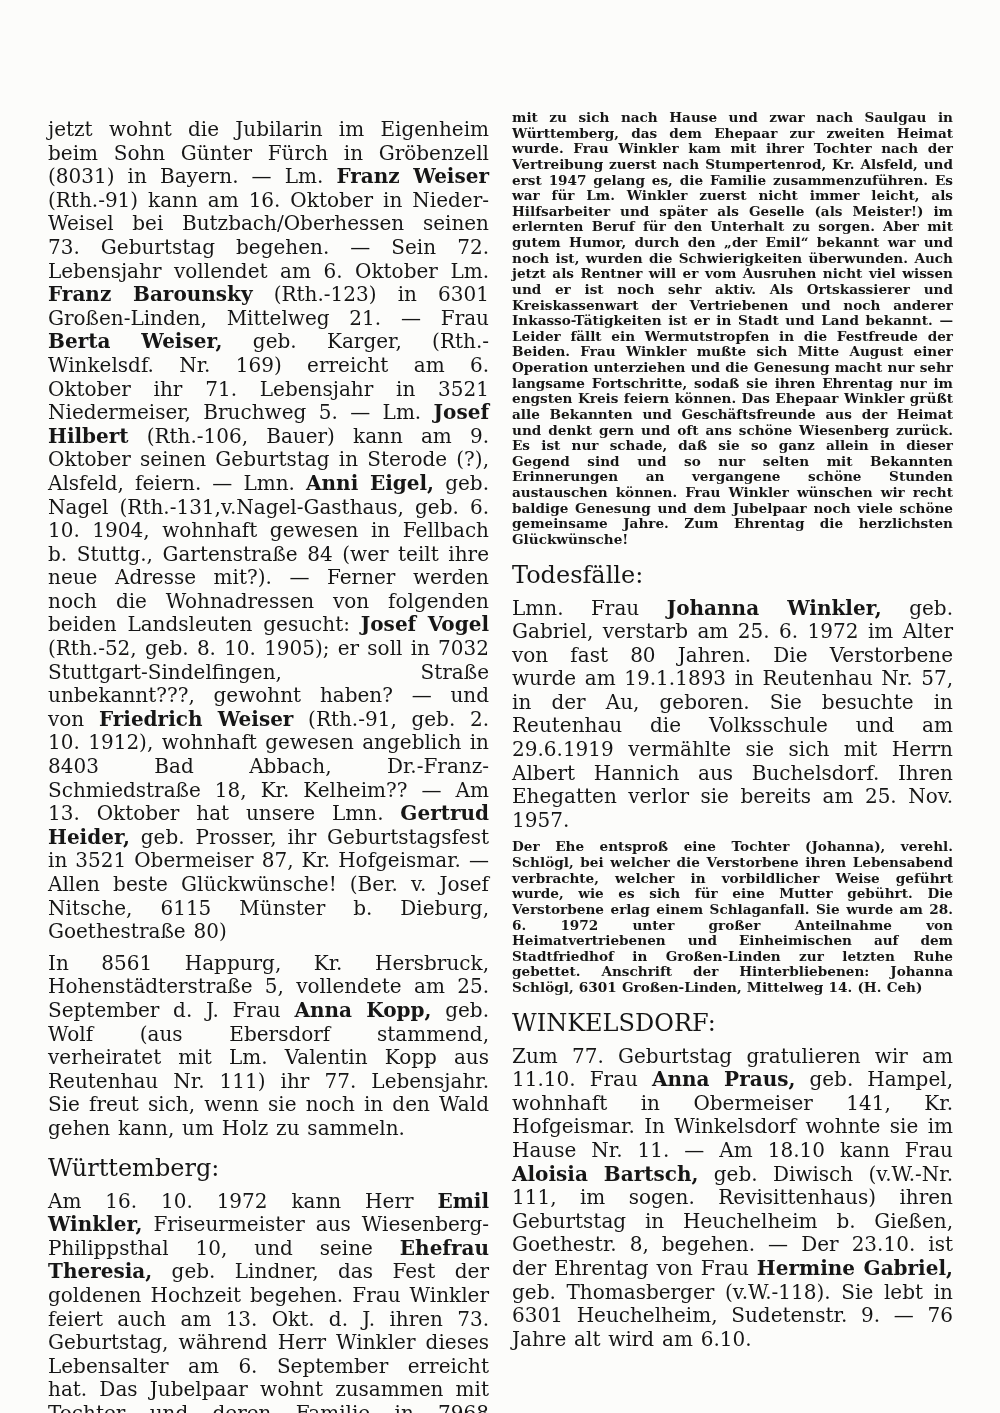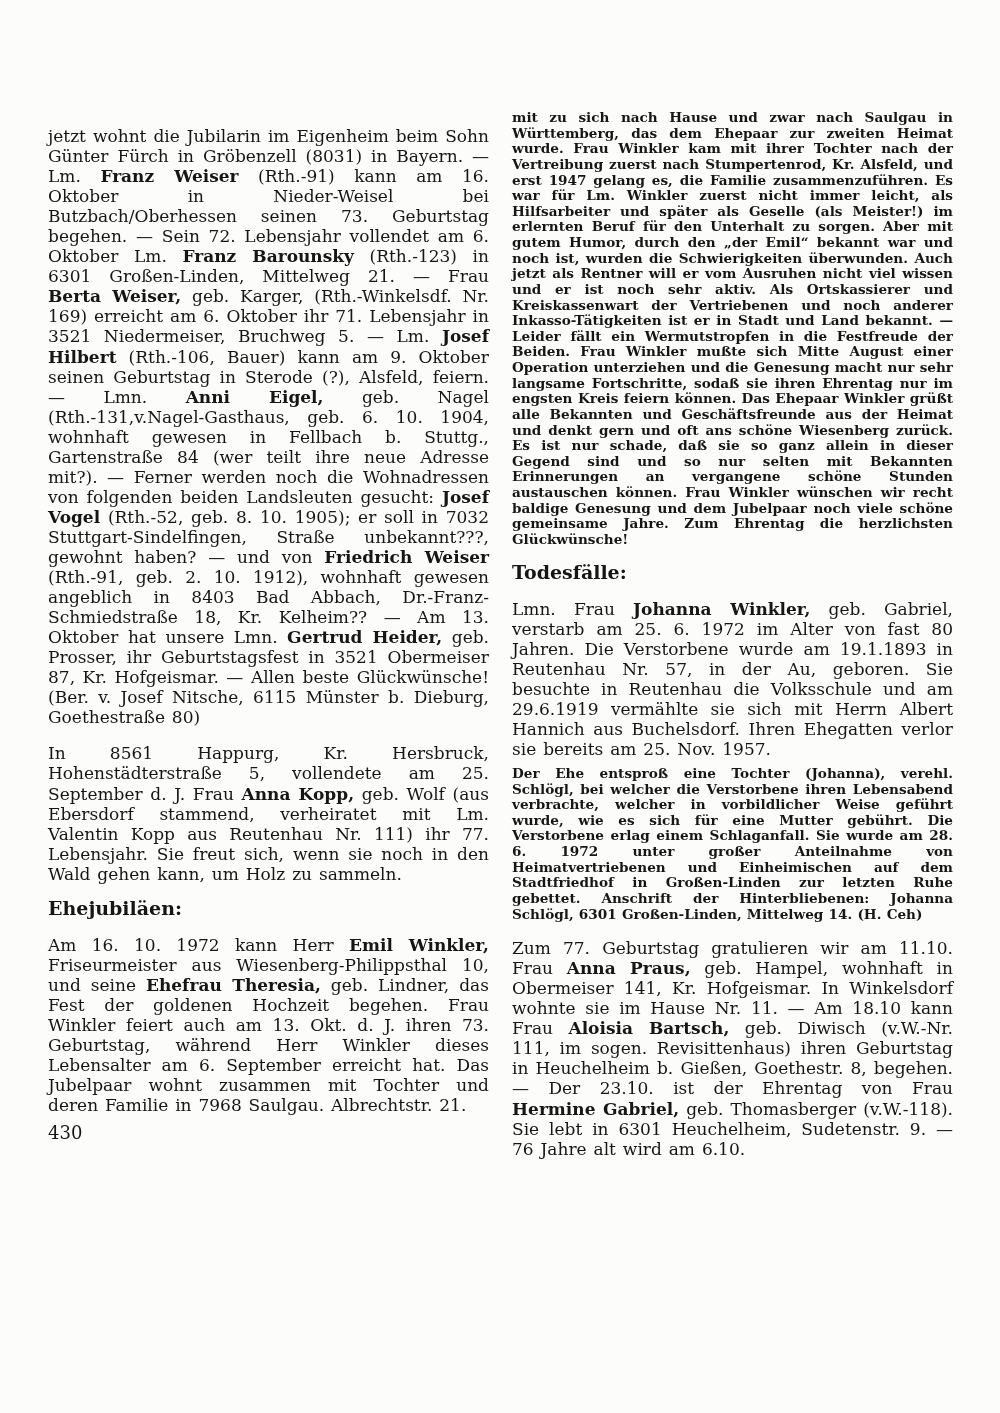--- a/index.html
+++ b/index.html
@@ -21,64 +21,65 @@
     display: flex;
     gap: 23px;
     padding: 110px 47px 0 48px;
     align-items: flex-start;
   }
   .col {
     flex: 1 1 0;
     min-width: 0;
   }
   .body-para {
-    font-size: 17px;
+    font-size: 20px;
     line-height: 1.18;
     text-align: justify;
     hyphens: auto;
     -webkit-hyphens: auto;
-    margin: 16px 0 7px 0;
+    margin: 8px 0 7px 0;
     word-spacing: 1.5px;
   }
   .small-para {
     font-size: 13.6px;
     line-height: 1.15;
     font-weight: 700;
     text-align: justify;
     hyphens: auto;
     -webkit-hyphens: auto;
     margin: 0 0 8px 0;
     word-spacing: 0.5px;
   }
   .heading {
-    font-size: 19px;
-    font-weight: 700;
+    font-size: 24px;
+    font-weight: 400;
     margin: 13px 0 8px 0;
   }
   .pageno {
     font-size: 18px;
   }
   b { font-weight: 700; }
 </style>
 </head>
 <body>
 
 <div class="page">
   <div class="columns">
 
     <div class="col">
       <p class="body-para">jetzt wohnt die Jubilarin im Eigenheim beim Sohn Günter Fürch in Gröbenzell (8031) in Bayern. — Lm. <b>Franz Weiser</b> (Rth.-91) kann am 16. Oktober in Nieder-Weisel bei Butzbach/Oberhessen seinen 73. Geburtstag begehen. — Sein 72. Lebensjahr vollendet am 6. Oktober Lm. <b>Franz Barounsky</b> (Rth.-123) in 6301 Großen-Linden, Mittelweg 21. — Frau <b>Berta Weiser,</b> geb. Karger, (Rth.-Winkelsdf. Nr. 169) erreicht am 6. Oktober ihr 71. Lebensjahr in 3521 Niedermeiser, Bruchweg 5. — Lm. <b>Josef Hilbert</b> (Rth.-106, Bauer) kann am 9. Oktober seinen Geburtstag in Sterode (?), Alsfeld, feiern. — Lmn. <b>Anni Eigel,</b> geb. Nagel (Rth.-131,v.Nagel-Gasthaus, geb. 6. 10. 1904, wohnhaft gewesen in Fellbach b. Stuttg., Gartenstraße 84 (wer teilt ihre neue Adresse mit?). — Ferner werden noch die Wohnadressen von folgenden beiden Landsleuten gesucht: <b>Josef Vogel</b> (Rth.-52, geb. 8. 10. 1905); er soll in 7032 Stuttgart-Sindelfingen, Straße unbekannt???, gewohnt haben? — und von <b>Friedrich Weiser</b> (Rth.-91, geb. 2. 10. 1912), wohnhaft gewesen angeblich in 8403 Bad Abbach, Dr.-Franz-Schmiedstraße 18, Kr. Kelheim?? — Am 13. Oktober hat unsere Lmn. <b>Gertrud Heider,</b> geb. Prosser, ihr Geburtstagsfest in 3521 Obermeiser 87, Kr. Hofgeismar. — Allen beste Glückwünsche! (Ber. v. Josef Nitsche, 6115 Münster b. Dieburg, Goethestraße 80)</p>
       <p class="body-para">In 8561 Happurg, Kr. Hersbruck, Hohenstädterstraße 5, vollendete am 25. September d. J. Frau <b>Anna Kopp,</b> geb. Wolf (aus Ebersdorf stammend, verheiratet mit Lm. Valentin Kopp aus Reutenhau Nr. 111) ihr 77. Lebensjahr. Sie freut sich, wenn sie noch in den Wald gehen kann, um Holz zu sammeln.</p>
-      <h2 class="heading">Ehejubiläen:</h2>
+      <h2 class="heading">Württemberg:</h2>
       <p class="body-para">Am 16. 10. 1972 kann Herr <b>Emil Winkler,</b> Friseurmeister aus Wiesenberg-Philippsthal 10, und seine <b>Ehefrau Theresia,</b> geb. Lindner, das Fest der goldenen Hochzeit begehen. Frau Winkler feiert auch am 13. Okt. d. J. ihren 73. Geburtstag, während Herr Winkler dieses Lebensalter am 6. September erreicht hat. Das Jubelpaar wohnt zusammen mit Tochter und deren Familie in 7968 Saulgau. Albrechtstr. 21.</p>
       <div class="pageno">430</div>
     </div>
 
     <div class="col">
       <p class="small-para">mit zu sich nach Hause und zwar nach Saulgau in Württemberg, das dem Ehepaar zur zweiten Heimat wurde. Frau Winkler kam mit ihrer Tochter nach der Vertreibung zuerst nach Stumpertenrod, Kr. Alsfeld, und erst 1947 gelang es, die Familie zusammenzuführen. Es war für Lm. Winkler zuerst nicht immer leicht, als Hilfsarbeiter und später als Geselle (als Meister!) im erlernten Beruf für den Unterhalt zu sorgen. Aber mit gutem Humor, durch den „der Emil“ bekannt war und noch ist, wurden die Schwierigkeiten überwunden. Auch jetzt als Rentner will er vom Ausruhen nicht viel wissen und er ist noch sehr aktiv. Als Ortskassierer und Kreiskassenwart der Vertriebenen und noch anderer Inkasso-Tätigkeiten ist er in Stadt und Land bekannt. — Leider fällt ein Wermutstropfen in die Festfreude der Beiden. Frau Winkler mußte sich Mitte August einer Operation unterziehen und die Genesung macht nur sehr langsame Fortschritte, sodaß sie ihren Ehrentag nur im engsten Kreis feiern können. Das Ehepaar Winkler grüßt alle Bekannten und Geschäftsfreunde aus der Heimat und denkt gern und oft ans schöne Wiesenberg zurück. Es ist nur schade, daß sie so ganz allein in dieser Gegend sind und so nur selten mit Bekannten Erinnerungen an vergangene schöne Stunden austauschen können. Frau Winkler wünschen wir recht baldige Genesung und dem Jubelpaar noch viele schöne gemeinsame Jahre. Zum Ehrentag die herzlichsten Glückwünsche!</p>
       <h2 class="heading">Todesfälle:</h2>
       <p class="body-para">Lmn. Frau <b>Johanna Winkler,</b> geb. Gabriel, verstarb am 25. 6. 1972 im Alter von fast 80 Jahren. Die Verstorbene wurde am 19.1.1893 in Reutenhau Nr. 57, in der Au, geboren. Sie besuchte in Reutenhau die Volksschule und am 29.6.1919 vermählte sie sich mit Herrn Albert Hannich aus Buchelsdorf. Ihren Ehegatten verlor sie bereits am 25. Nov. 1957.</p>
       <p class="small-para">Der Ehe entsproß eine Tochter (Johanna), verehl. Schlögl, bei welcher die Verstorbene ihren Lebensabend verbrachte, welcher in vorbildlicher Weise geführt wurde, wie es sich für eine Mutter gebührt. Die Verstorbene erlag einem Schlaganfall. Sie wurde am 28. 6. 1972 unter großer Anteilnahme von Heimatvertriebenen und Einheimischen auf dem Stadtfriedhof in Großen-Linden zur letzten Ruhe gebettet. Anschrift der Hinterbliebenen: Johanna Schlögl, 6301 Großen-Linden, Mittelweg 14. (H. Ceh)</p>
+      <h2 class="heading">WINKELSDORF:</h2>
       <p class="body-para">Zum 77. Geburtstag gratulieren wir am 11.10. Frau <b>Anna Praus,</b> geb. Hampel, wohnhaft in Obermeiser 141, Kr. Hofgeismar. In Winkelsdorf wohnte sie im Hause Nr. 11. — Am 18.10 kann Frau <b>Aloisia Bartsch,</b> geb. Diwisch (v.W.-Nr. 111, im sogen. Revisittenhaus) ihren Geburtstag in Heuchelheim b. Gießen, Goethestr. 8, begehen. — Der 23.10. ist der Ehrentag von Frau <b>Hermine Gabriel,</b> geb. Thomasberger (v.W.-118). Sie lebt in 6301 Heuchelheim, Sudetenstr. 9. — 76 Jahre alt wird am 6.10.</p>
     </div>
 
   </div>
 </div>
 
 </body></html>

